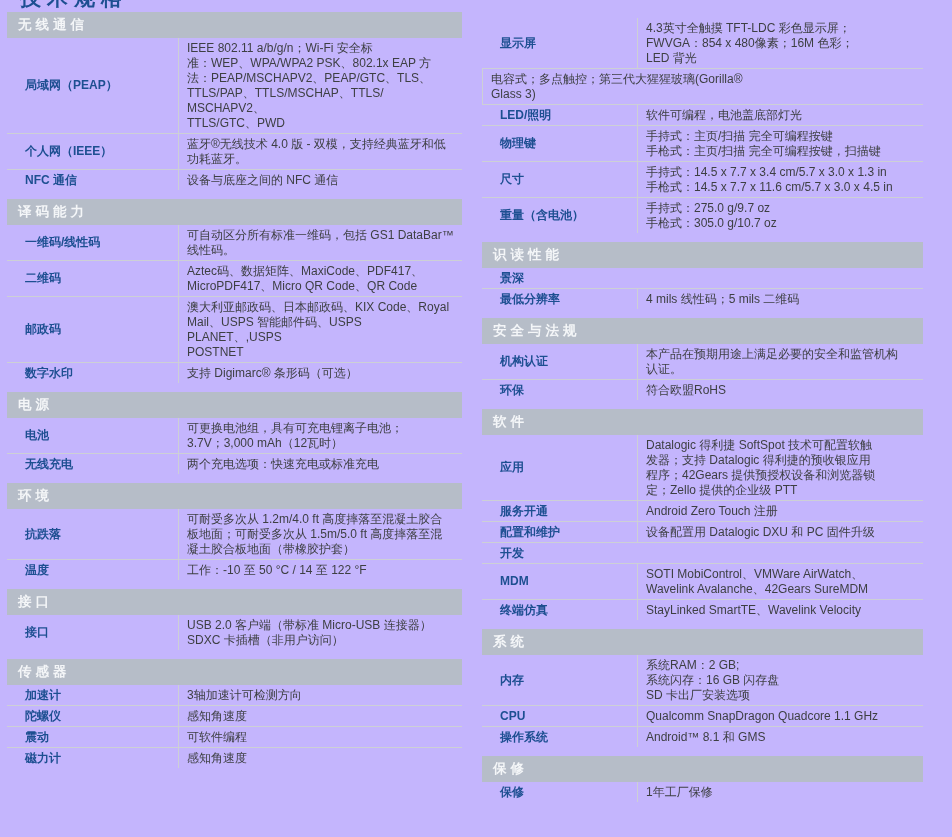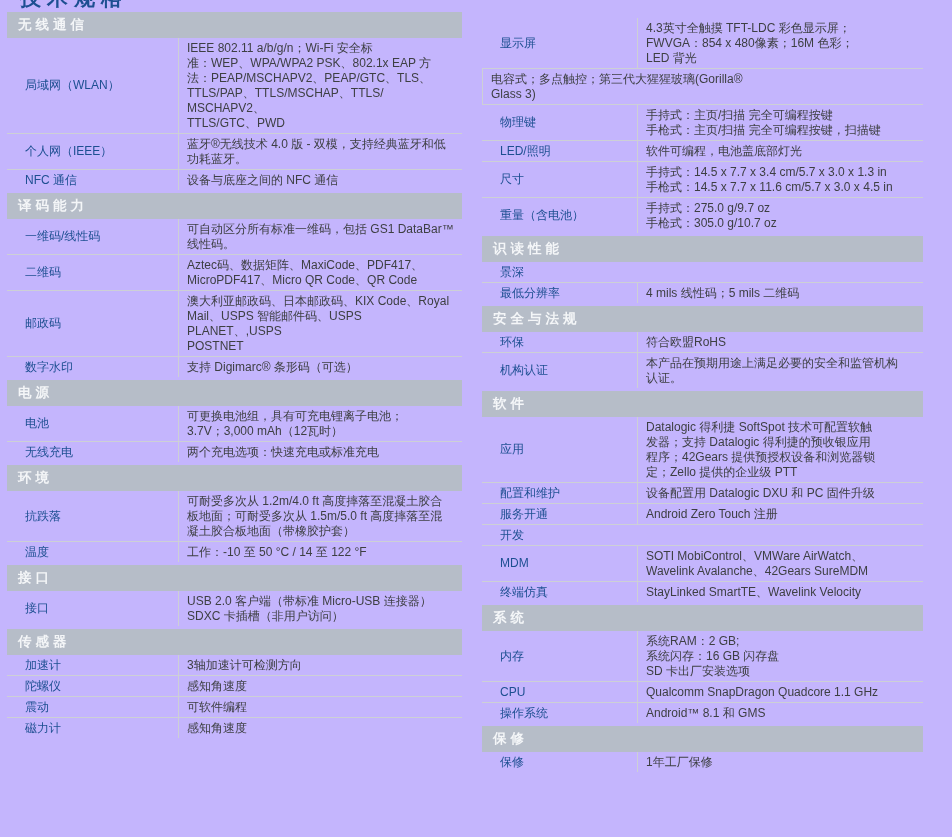--- a/index.html
+++ b/index.html
@@ -36,34 +36,34 @@
   }
   .col { width: 455px; }
   .col.right { width: 441px; margin-left: 20px; margin-top: 9px; }
   .section-header {
     background: var(--header-bg);
     color: var(--header-text);
     font-size: 13.5px;
     font-weight: bold;
     letter-spacing: 4px;
     padding: 5px 0 5px 11px;
-    margin-top: 3px;
+    margin-top: 9px;
     line-height: 16px;
   }
   .section-header:first-child { margin-top: 3px; }
   .row { display: flex; }
   .row + .row { border-top: 1px solid var(--divider); }
   .label {
     width: 171px;
     box-sizing: border-box;
     padding: 2.5px 6px 2.5px 18px;
     display: flex;
     align-items: center;
     color: var(--label-color);
-    font-weight: normal;
+    font-weight: bold;
     font-size: 12px;
     line-height: 15px;
   }
   .col.right .label { width: 155px; }
   .value {
     flex: 1;
     border-left: 1px solid var(--divider);
     padding: 2.5px 4px 2.5px 8px;
     color: var(--value-color);
     font-size: 12px;
@@ -76,21 +76,21 @@
 
 <div class="page" style="--header-bg: #b6bdc8; --header-text: #f4f6f8; --label-color: #1d4f91; --value-color: #3d3f42; --divider: #cdd0d5;">
   <div class="title-clip">
     <span>技术规格</span>
   </div>
   <div class="cols">
     <div class="col" id="col-0">
         <div class="section-header">无线通信</div>
         <div class="section-body">
           <div class="row">
-            <div class="label">局域网（WLAN）</div>
+            <div class="label">局域网（PEAP）</div>
             <div class="value">IEEE 802.11 a/b/g/n；Wi-Fi 安全标
 准：WEP、WPA/WPA2 PSK、802.1x EAP 方
 法：PEAP/MSCHAPV2、PEAP/GTC、TLS、
 TTLS/PAP、TTLS/MSCHAP、TTLS/ MSCHAPV2、
 TTLS/GTC、PWD</div>
           </div>
           <div class="row">
             <div class="label">个人网（IEEE）</div>
             <div class="value">蓝牙®无线技术 4.0 版 - 双模，支持经典蓝牙和低
 功耗蓝牙。</div>
@@ -182,29 +182,29 @@
             <div class="label">显示屏</div>
             <div class="value">4.3英寸全触摸 TFT-LDC 彩色显示屏；
 FWVGA：854 x 480像素；16M 色彩；
 LED 背光</div>
           </div>
           <div class="row">
             <div class="value">电容式；多点触控；第三代大猩猩玻璃(Gorilla®
 Glass 3)</div>
           </div>
           <div class="row">
+            <div class="label">LED/照明</div>
+            <div class="value">软件可编程，电池盖底部灯光</div>
+          </div>
+          <div class="row">
             <div class="label">物理键</div>
             <div class="value">手持式：主页/扫描 完全可编程按键
 手枪式：主页/扫描 完全可编程按键，扫描键</div>
           </div>
           <div class="row">
-            <div class="label">LED/照明</div>
-            <div class="value">软件可编程，电池盖底部灯光</div>
-          </div>
-          <div class="row">
             <div class="label">尺寸</div>
             <div class="value">手持式：14.5 x 7.7 x 3.4 cm/5.7 x 3.0 x 1.3 in
 手枪式：14.5 x 7.7 x 11.6 cm/5.7 x 3.0 x 4.5 in</div>
           </div>
           <div class="row">
             <div class="label">重量（含电池）</div>
             <div class="value">手持式：275.0 g/9.7 oz
 手枪式：305.0 g/10.7 oz</div>
           </div>
         </div>
@@ -214,45 +214,45 @@
             <div class="label">景深</div>
           </div>
           <div class="row">
             <div class="label">最低分辨率</div>
             <div class="value">4 mils 线性码；5 mils 二维码</div>
           </div>
         </div>
         <div class="section-header">安全与法规</div>
         <div class="section-body">
           <div class="row">
-            <div class="label">环保</div>
-            <div class="value">符合欧盟RoHS</div>
-          </div>
-          <div class="row">
             <div class="label">机构认证</div>
             <div class="value">本产品在预期用途上满足必要的安全和监管机构
 认证。</div>
+          </div>
+          <div class="row">
+            <div class="label">环保</div>
+            <div class="value">符合欧盟RoHS</div>
           </div>
         </div>
         <div class="section-header">软件</div>
         <div class="section-body">
           <div class="row">
             <div class="label">应用</div>
             <div class="value">Datalogic 得利捷 SoftSpot 技术可配置软触
 发器；支持 Datalogic 得利捷的预收银应用
 程序；42Gears 提供预授权设备和浏览器锁
 定；Zello 提供的企业级 PTT</div>
           </div>
           <div class="row">
+            <div class="label">服务开通</div>
+            <div class="value">Android Zero Touch 注册</div>
+          </div>
+          <div class="row">
             <div class="label">配置和维护</div>
             <div class="value">设备配置用 Datalogic DXU 和 PC 固件升级</div>
-          </div>
-          <div class="row">
-            <div class="label">服务开通</div>
-            <div class="value">Android Zero Touch 注册</div>
           </div>
           <div class="row">
             <div class="label">开发</div>
           </div>
           <div class="row">
             <div class="label">MDM</div>
             <div class="value">SOTI MobiControl、VMWare AirWatch、
 Wavelink Avalanche、42Gears SureMDM</div>
           </div>
           <div class="row">

